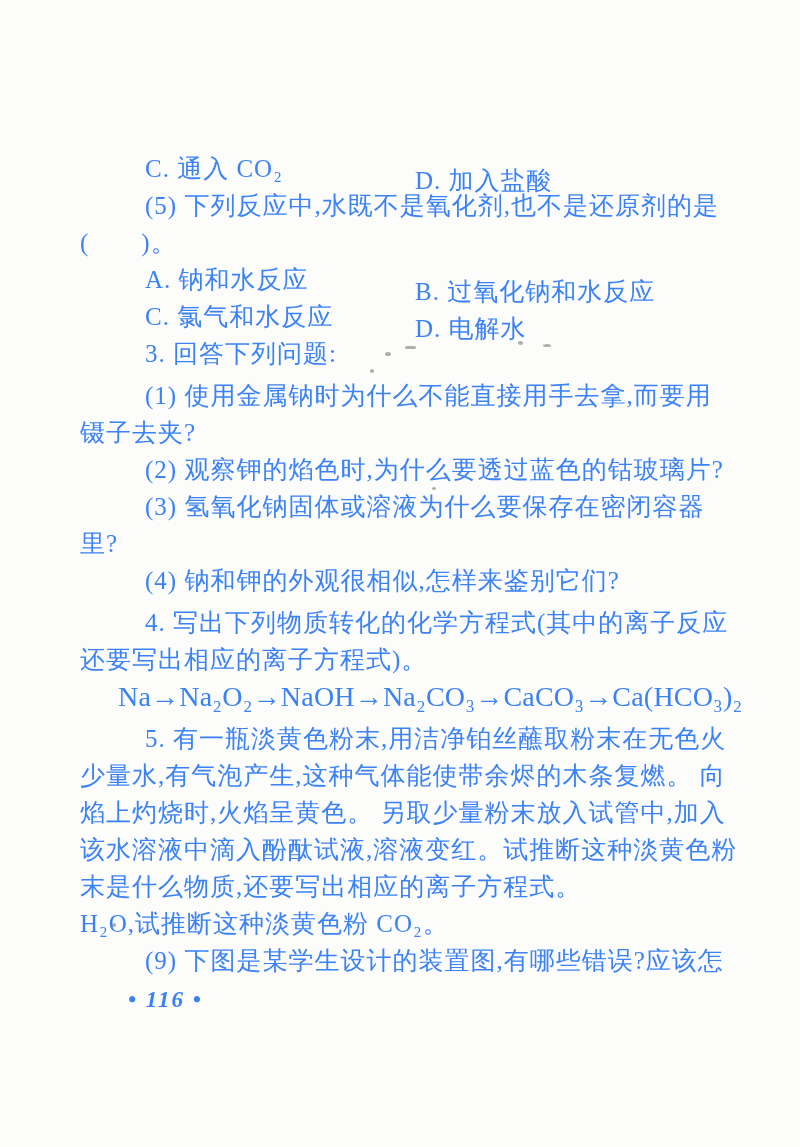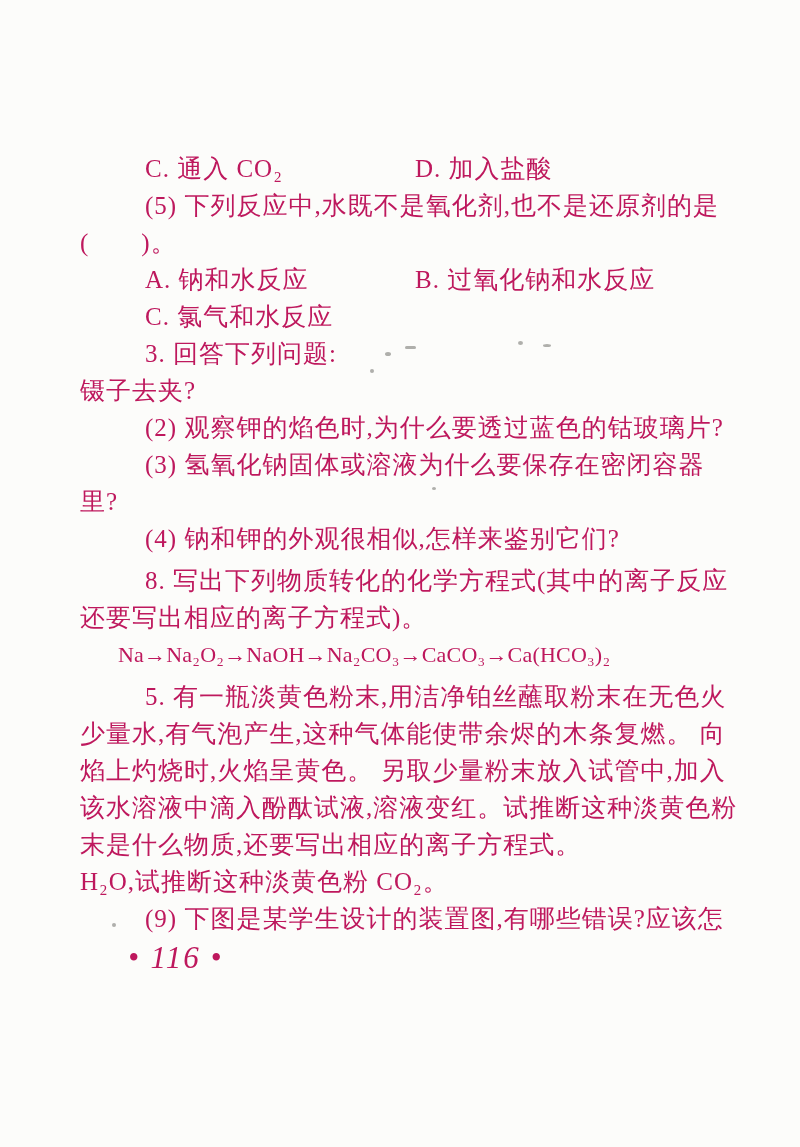--- a/index.html
+++ b/index.html
@@ -5,51 +5,51 @@
   html, body { margin: 0; padding: 0; }
   body {
     width: 800px; height: 1147px;
     background: #f6f6f4;
     font-family: "Liberation Serif", "DejaVu Serif", serif;
   }
   .page {
     position: relative;
     width: 800px; height: 1147px;
     background: #fcfcfa;
-    color: #be185d;
+    color: #3b82f6;
     overflow: hidden;
   }
   .text-col {
     position: absolute;
     left: 80px; top: 150px;
     width: 642px;
     font-size: 25px;
     line-height: 37px;
     letter-spacing: 1px;
     font-weight: 500;
   }
   .line { position: relative; white-space: nowrap; }
   .indent { padding-left: 65px; }
   .opt-row { height: 37px; }
   .opt-left  { position: absolute; left: 65px; top: 0; }
-  .opt-right { position: absolute; left: 335px; top: 0; text-align: right; }
+  .opt-right { position: absolute; left: 335px; top: 12px; text-align: right; }
   .formula {
     padding-left: 38px;
-    font-size: 22px;
+    font-size: 28px;
     letter-spacing: 0.2px;
     font-weight: 500;
   }
   .gap-sm { margin-top: 5px; }
   .footer-line {
     padding-left: 48px;
     margin-top: 2px;
     font-style: italic;
-    font-size: 31px;
+    font-size: 23px;
     letter-spacing: 2px;
-    font-weight: normal;
+    font-weight: bold;
   }
   .speckle {
     position: absolute;
     background: #6f6f6a;
     border-radius: 50%;
     opacity: 0.55;
   }
 </style>
 </head>
 <body>
@@ -64,30 +64,32 @@
     </div>
 
     <div class="line indent">(5) 下列反应中,水既不是氧化剂,也不是还原剂的是</div>
     <div class="line">(　　)。</div>
     <div class="line opt-row">
       <span class="opt-left">A. 钠和水反应</span>
       <span class="opt-right">B. 过氧化钠和水反应</span>
     </div>
     <div class="line opt-row">
       <span class="opt-left">C. 氯气和水反应</span>
+      <span class="opt-right">D. 电解水</span>
     </div>
 
     <div class="line indent">3. 回答下列问题:</div>
+    <div class="line indent gap-sm">(1) 使用金属钠时为什么不能直接用手去拿,而要用</div>
     <div class="line">镊子去夹?</div>
     <div class="line indent">(2) 观察钾的焰色时,为什么要透过蓝色的钴玻璃片?</div>
     <div class="line indent">(3) 氢氧化钠固体或溶液为什么要保存在密闭容器</div>
     <div class="line">里?</div>
     <div class="line indent">(4) 钠和钾的外观很相似,怎样来鉴别它们?</div>
 
-    <div class="line indent gap-sm">8. 写出下列物质转化的化学方程式(其中的离子反应</div>
+    <div class="line indent gap-sm">4. 写出下列物质转化的化学方程式(其中的离子反应</div>
     <div class="line">还要写出相应的离子方程式)。</div>
     <div class="line formula">Na→Na₂O₂→NaOH→Na₂CO₃→CaCO₃→Ca(HCO₃)₂</div>
 
     <div class="line indent gap-sm">5. 有一瓶淡黄色粉末,用洁净铂丝蘸取粉末在无色火</div>
     <div class="line">少量水,有气泡产生,这种气体能使带余烬的木条复燃。 向</div>
     <div class="line">焰上灼烧时,火焰呈黄色。 另取少量粉末放入试管中,加入</div>
     <div class="line">该水溶液中滴入酚酞试液,溶液变红。试推断这种淡黄色粉</div>
     <div class="line">末是什么物质,还要写出相应的离子方程式。</div>
 
     <div class="line">H₂O,试推断这种淡黄色粉 CO₂。</div>

